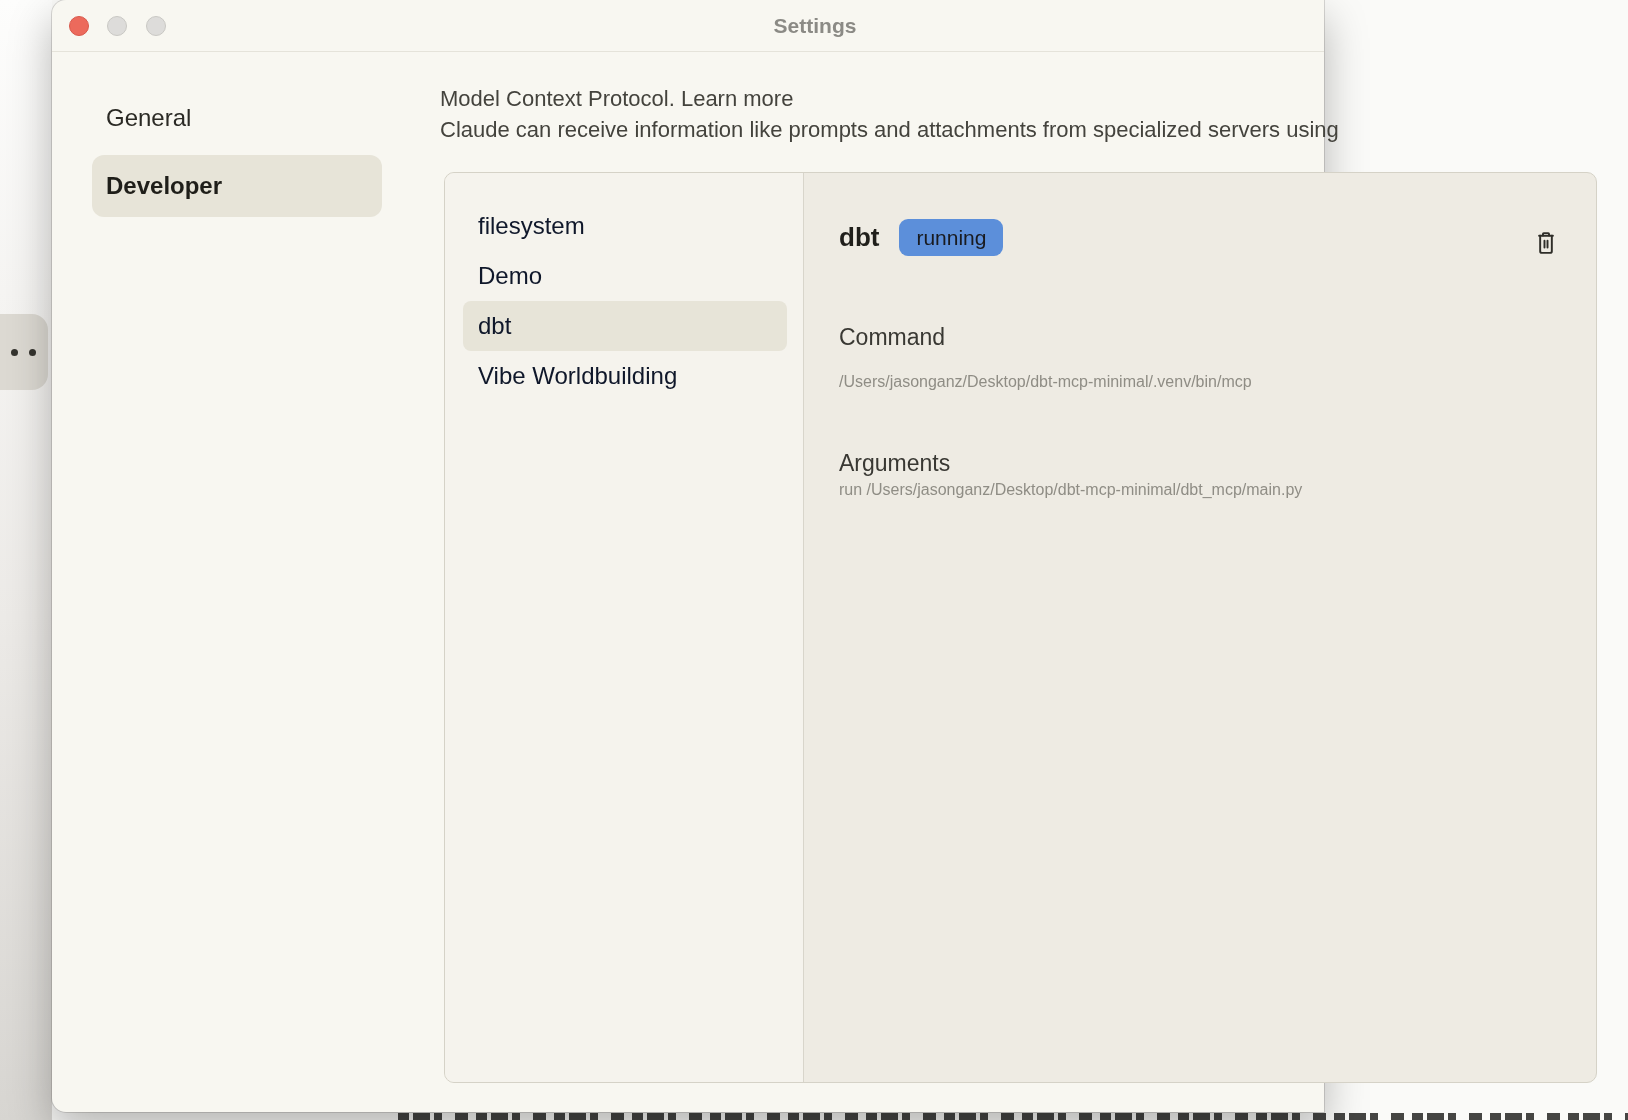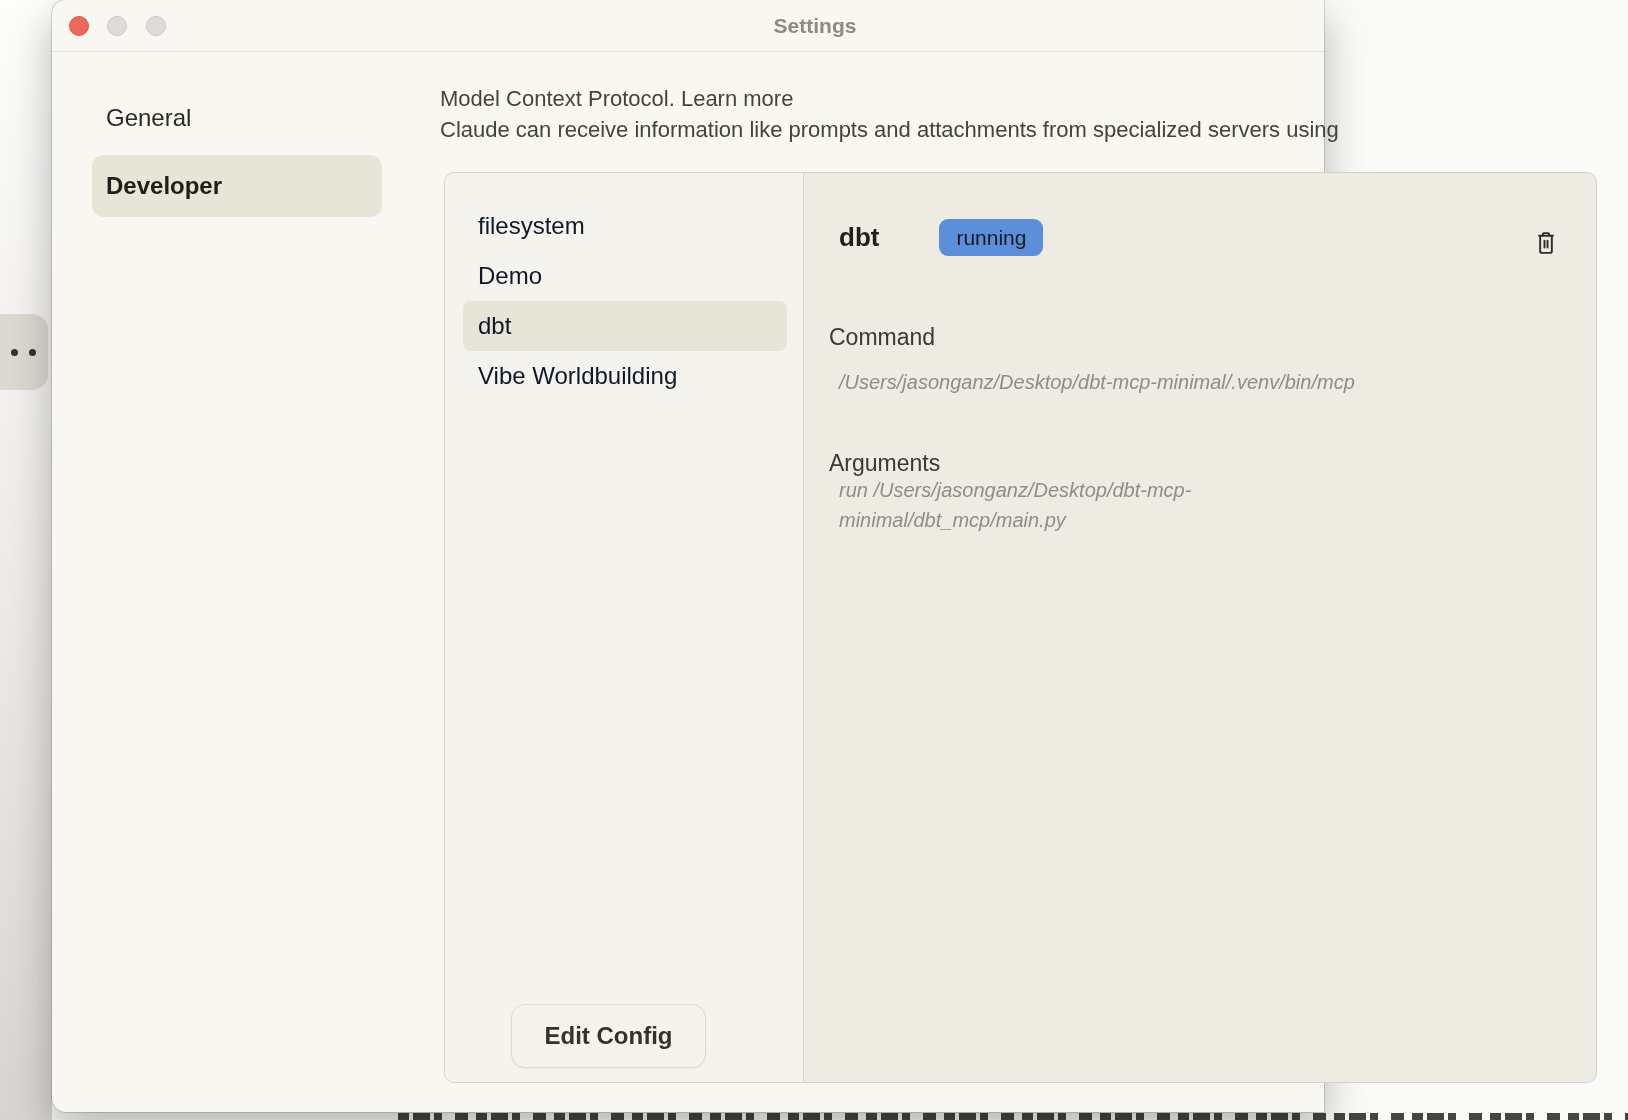--- a/index.html
+++ b/index.html
@@ -106,29 +106,29 @@
   
   .server-detail { position: absolute; left: 360px; top: 0; right: 0; bottom: 0; }
   .detail-header {
     position: absolute; left: 34px; top: 46px;
     display: flex; align-items: center; gap: 20px;
   }
   .detail-name { font-size: 26px; font-weight: bold; color: #201f1b; }
   .status-badge {
     background: var(--badge-bg, #5c8fda); color: #191b20;
     font-size: 21px; font-weight: 500;
-    padding: 6px 17px; border-radius: 9px; line-height: 25px; margin-left: 40px;
+    padding: 6px 17px; border-radius: 9px; line-height: 25px;
   }
   .trash-btn {
     position: absolute; right: 34px; top: 54px; width: 32px; height: 32px;
     background: transparent; border: none; cursor: default;
     display: flex; align-items: center; justify-content: center;
   }
-  .section-label { position: absolute; left: 24px; font-size: 23px; color: #393833; }
-  .section-value { position: absolute; left: 34px; font-size: 20px; color: #8f8d85; line-height: 30px; font-style: italic; }
+  .section-label { position: absolute; left: 34px; font-size: 23px; color: #393833; }
+  .section-value { position: absolute; left: 34px; font-size: 16px; color: #8f8d85; line-height: 30px; }
   .label-command   { top: 151px; }
   .value-command   { top: 194px; width: 760px; }
   .label-arguments { top: 277px; }
   .value-arguments { top: 302px; width: 490px; }
 </style>
 </head>
 <body>
 
 <div class="stage">
 
@@ -174,21 +174,20 @@
         <div class="server-row">
           <span>Demo</span>
         </div>
         <div class="server-row selected">
           <span>dbt</span>
         </div>
         <div class="server-row">
           <span>Vibe Worldbuilding</span>
         </div>
 
-        <button class="edit-config-btn">Edit Config</button>
       </div>
 
       <div class="server-detail">
 
         <div class="detail-header">
           <span class="detail-name">dbt</span>
           <span class="status-badge">running</span>
         </div>
 
         <button class="trash-btn">

